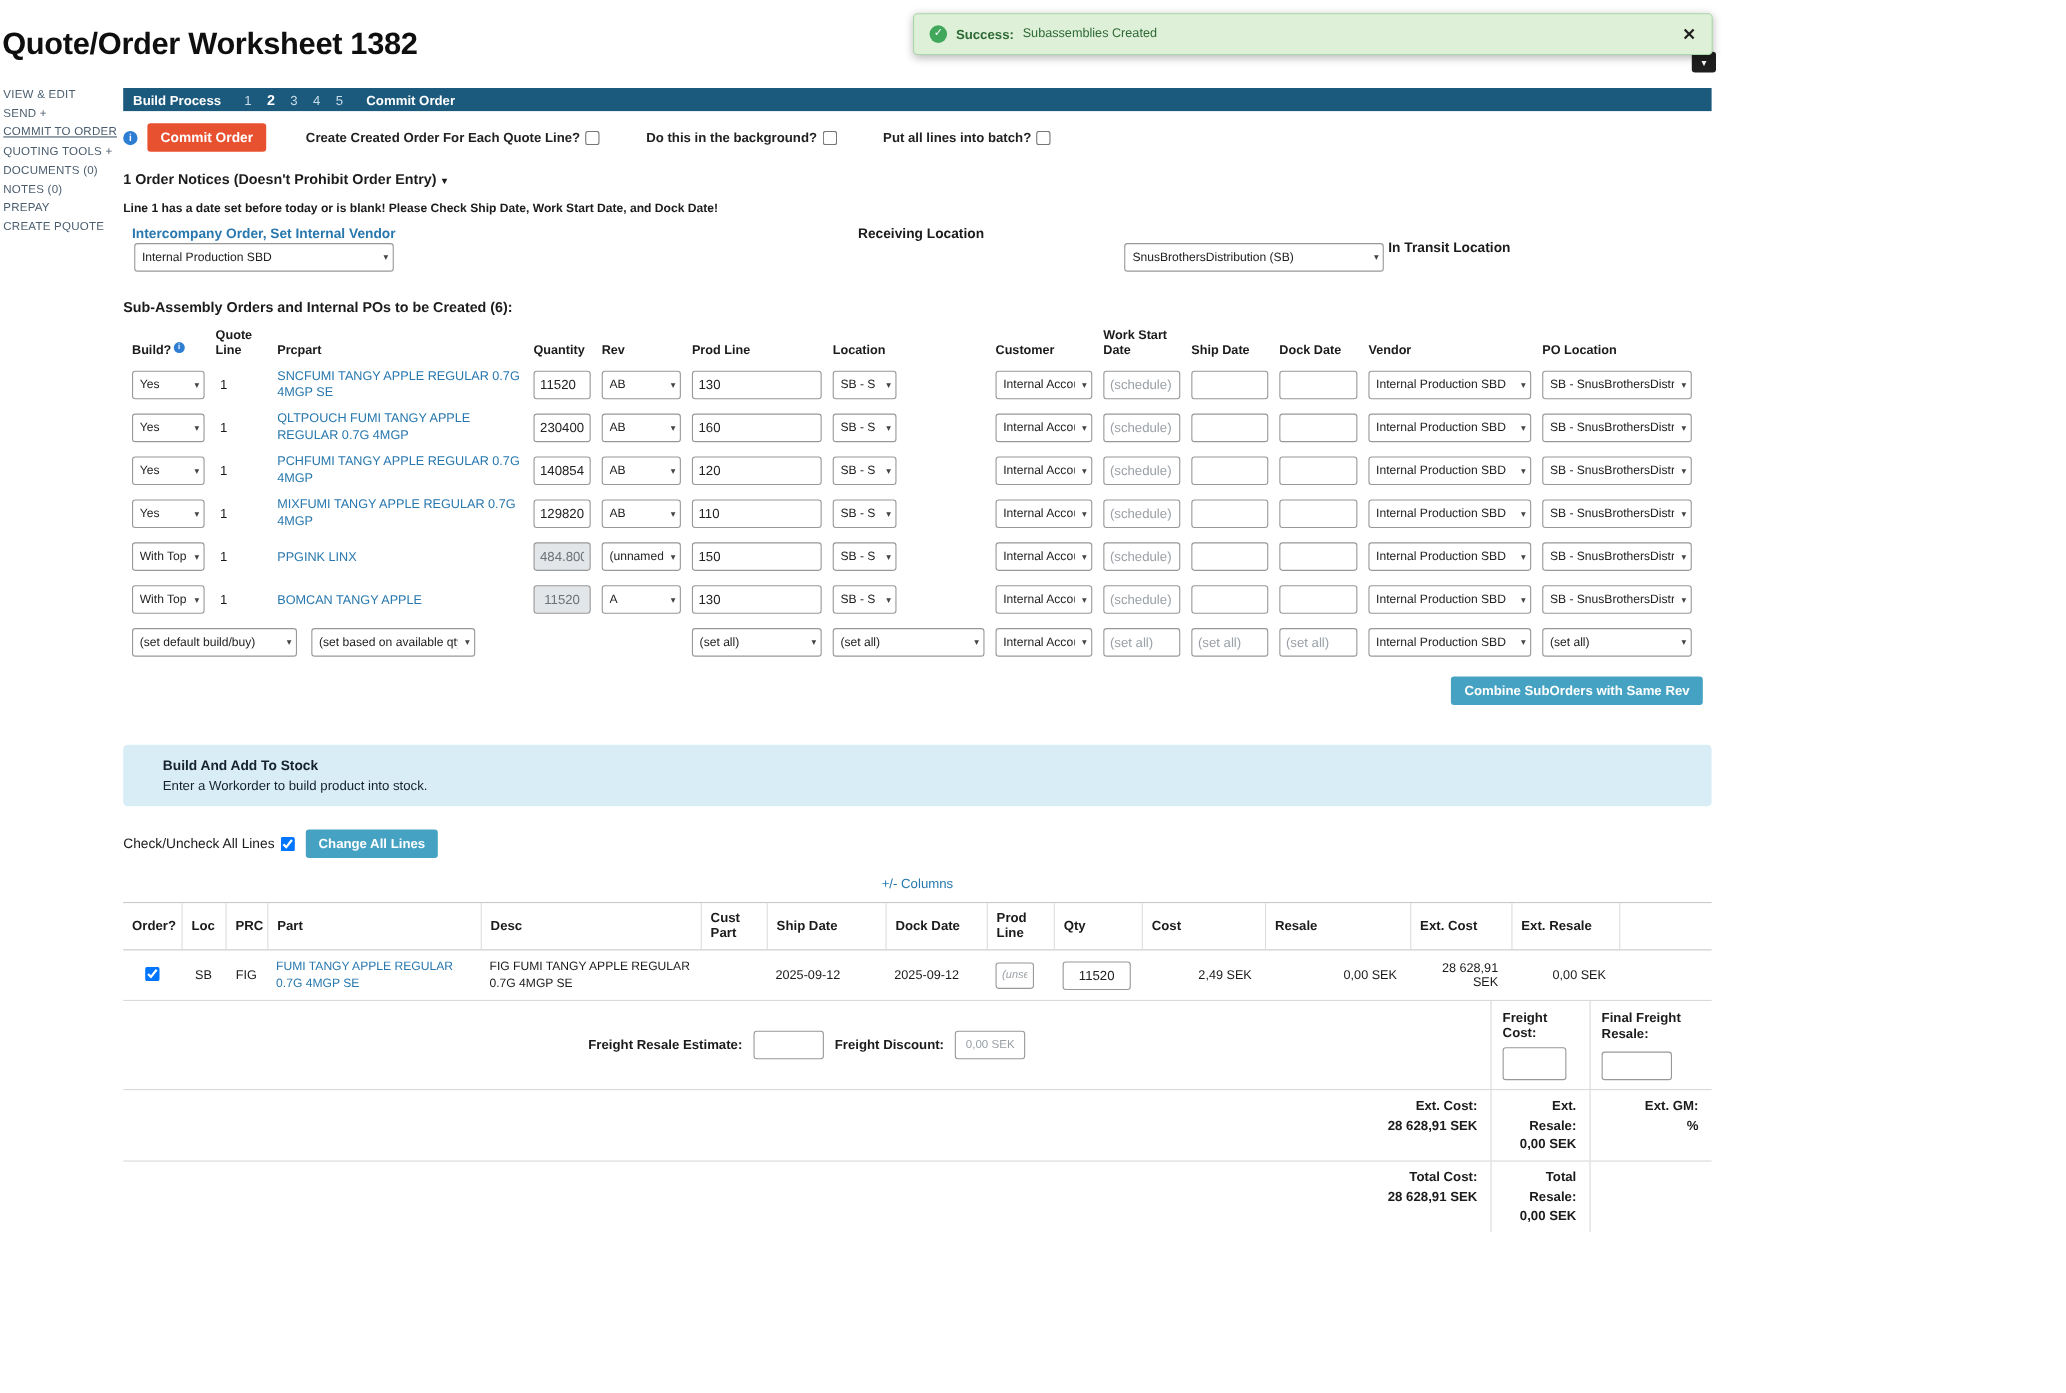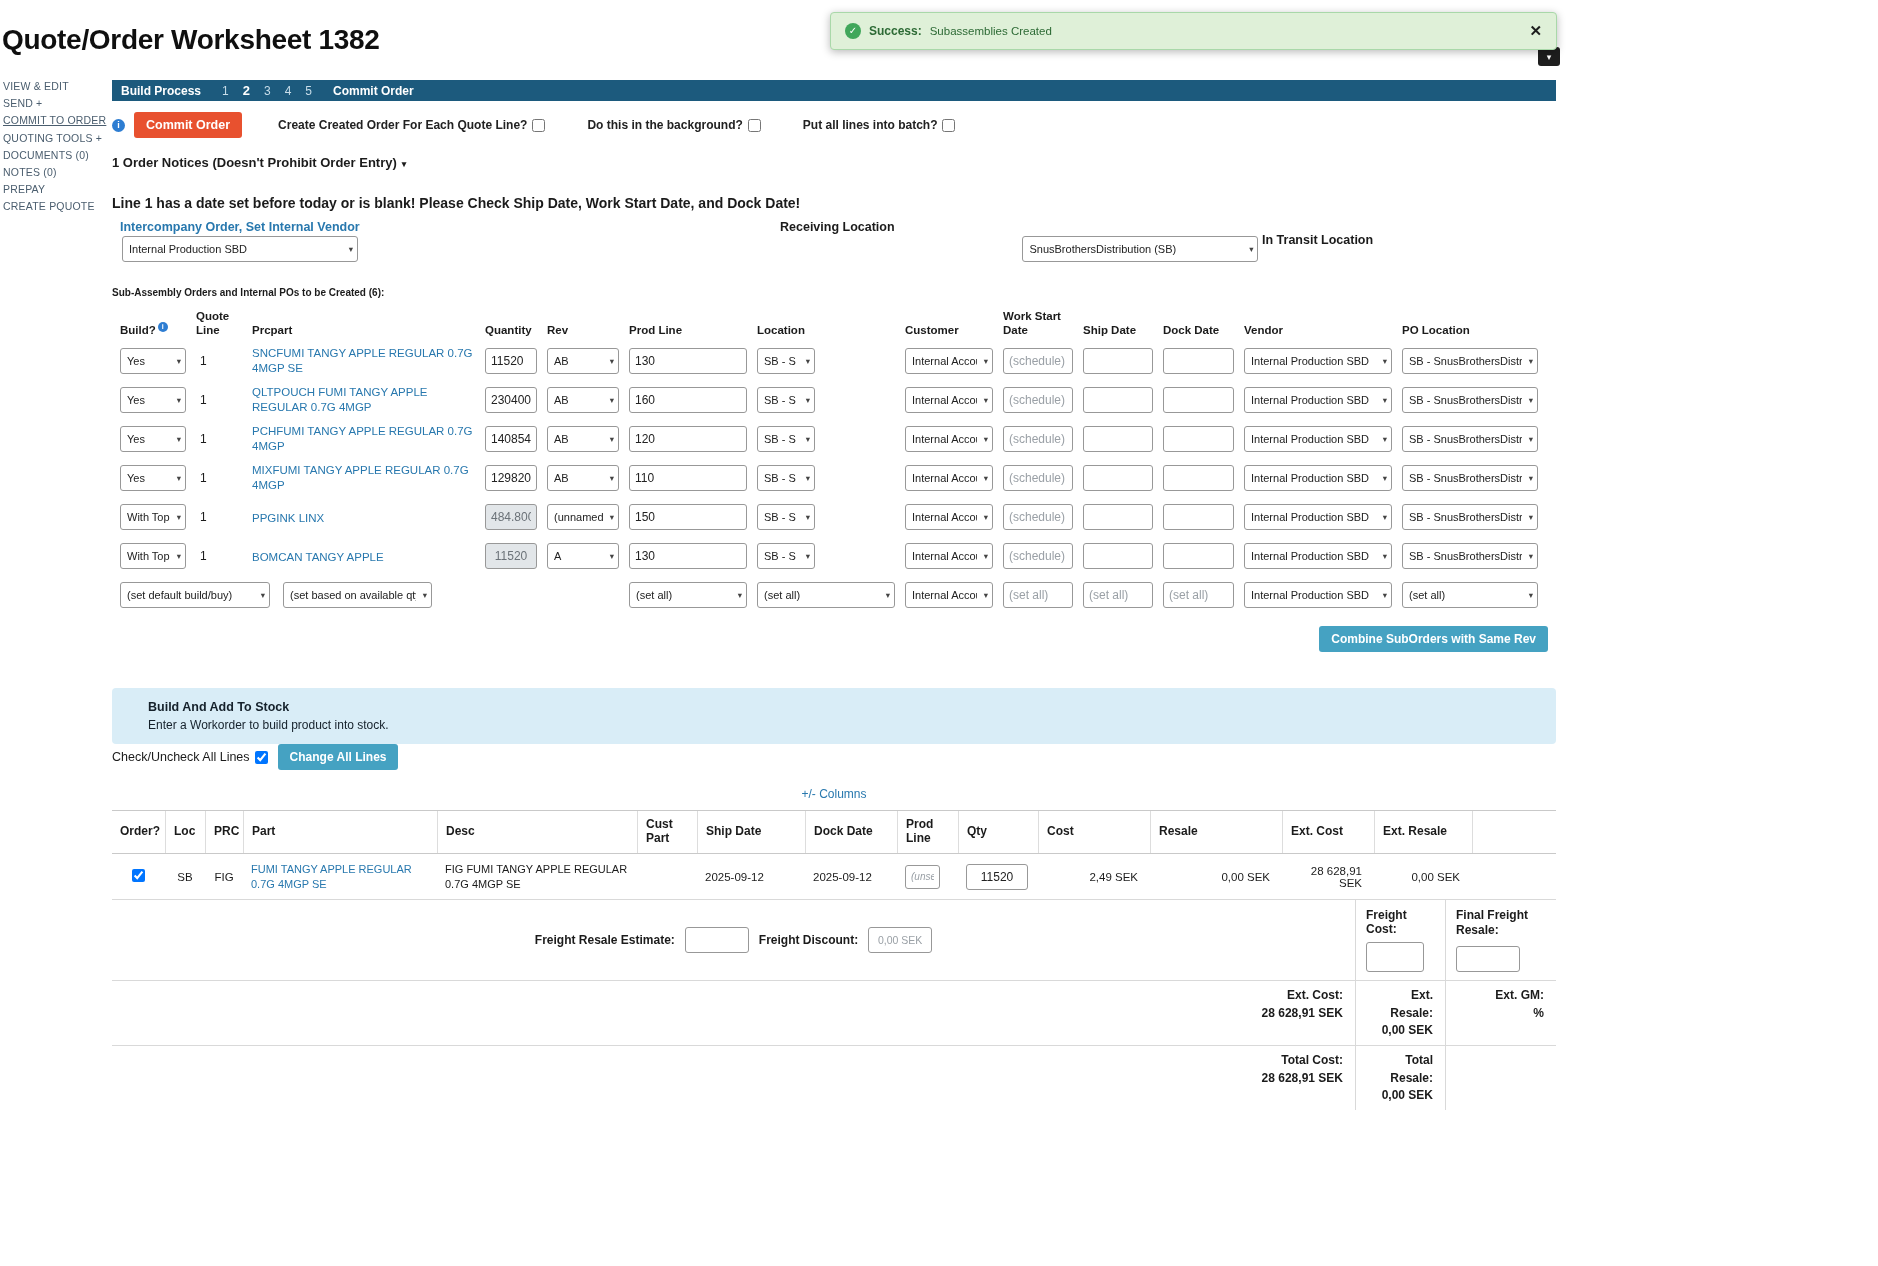--- a/index.html
+++ b/index.html
@@ -42,30 +42,30 @@
   .info-dot { width:13px; height:13px; border-radius:50%; background:#2d7dd2; color:#fff; font-size:9px; font-weight:700;
     display:inline-flex; align-items:center; justify-content:center; margin-right:9px; flex:0 0 auto; }
   .btn-commit { background:var(--commit_btn,#e8512f); color:#fff; font-weight:700; font-size:12.5px;
     padding:6px 12px; border-radius:3px; border:none; cursor:pointer; font-family:inherit; }
   .chk-group { display:flex; align-items:center; gap:5px; font-size:12px; font-weight:700; color:#222; }
   .chk-group input { width:13px; height:13px; }
   .g1 { margin-left:36px; } .g2 { margin-left:42px; } .g3 { margin-left:42px; }
 
   .notices-head { margin-top:17px; font-size:13px; font-weight:700; cursor:pointer; }
   .notices-head .caret { font-size:9px; margin-left:5px; }
-  .notice-warning { margin-top:25px; font-size:14px; font-weight:600; }
+  .notice-warning { margin-top:14px; font-size:11px; font-weight:600; }
 
   .loc-row { position:relative; height:57px; margin-top:9px; }
   .ic-link { position:absolute; left:8px; top:0; font-size:12.5px; font-weight:700; color:var(--link,#2878ae); text-decoration:none; }
   .sel-vendor-top { position:absolute; left:10px; top:16px; width:236px; }
   .recv-label { position:absolute; left:668px; top:0; font-size:12.5px; font-weight:700; }
   .sel-receiving { position:absolute; left:670px; top:16px; width:236px; }
   .transit-label { position:absolute; left:1150px; top:13px; font-size:12.5px; font-weight:700; }
 
-  .sub-title { margin-top:10px; font-size:10px; font-weight:700; }
+  .sub-title { margin-top:10px; font-size:13px; font-weight:700; }
 
   .subgrid { display:grid; grid-template-columns:66px 46px 223px 52px 72px 118px 138px 88px 70px 70px 71px 148px 136px;
     column-gap:10px; padding-left:8px; align-items:center; }
   .sub-head { margin-top:12px; font-size:11.5px; font-weight:700; align-items:end; line-height:1.18; padding-bottom:4px; }
   .info-mini { display:inline-block; width:10px; height:10px; border-radius:50%; background:#2d7dd2; color:#fff;
     font-size:7px; line-height:10px; text-align:center; font-weight:700; vertical-align:super; margin-left:2px; }
   .srow { min-height:39px; }
   .qline { font-size:12px; padding-left:4px; }
   .plink { color:var(--link,#2878ae); font-size:11.5px; text-decoration:none; line-height:1.3; display:inline-block; }
 
@@ -85,21 +85,21 @@
   .sel.sa1 { width:150px; } .sel.sa2 { width:149px; }
 
   .combine-row { margin-top:12px; text-align:right; padding-right:8px; }
   .btn-teal { background:var(--teal_btn,#45a2c2); color:#fff; font-weight:700; font-size:12px; padding:6px 12px;
     border-radius:3px; border:none; cursor:pointer; font-family:inherit; }
 
   .info-box { margin-top:36px; background:var(--info_box_bg,#d9edf7); border-radius:4px; padding:12px 16px 12px 36px; }
   .info-box-title { font-size:12.5px; font-weight:700; color:#15212b; }
   .info-box-sub { font-size:12px; margin-top:4px; color:#15212b; }
 
-  .lines-row { display:flex; align-items:center; font-size:12.5px; }
+  .lines-row { margin-top:21px; display:flex; align-items:center; font-size:12.5px; }
   .lines-row input { width:13px; height:13px; margin-left:5px; }
   .lines-row .btn-teal { margin-left:10px; }
 
   .columns-link-row { margin-top:14px; text-align:center; }
   .columns-link { font-size:12px; color:var(--link,#2878ae); text-decoration:none; }
 
   .ot-grid { display:grid; grid-template-columns:53px 40px 38px 194px 200px 60px 108px 92px 61px 80px 112px 132px 92px 98px 1fr;
     align-items:center; }
   .ot-head { margin-top:8px; border-top:1px solid #c9c9c9; border-bottom:1px solid #c9c9c9; min-height:44px;
     font-size:12px; font-weight:700; align-items:stretch; }

